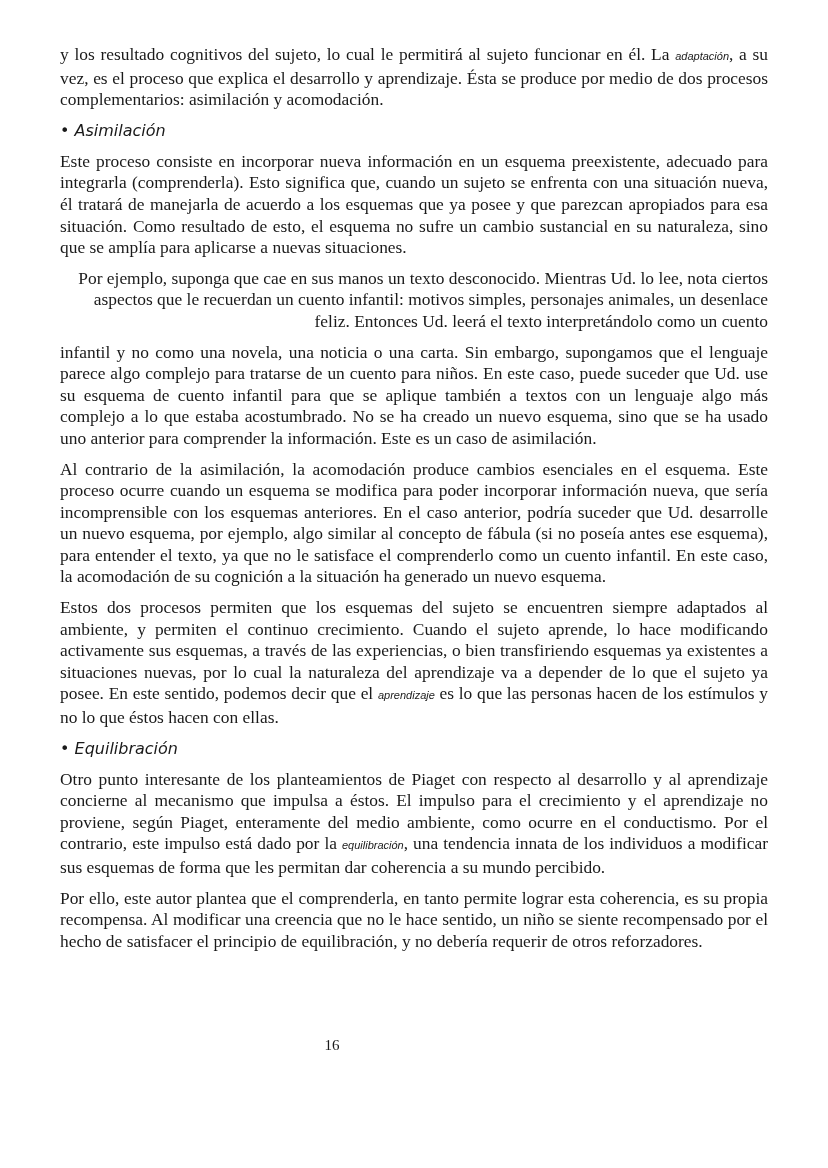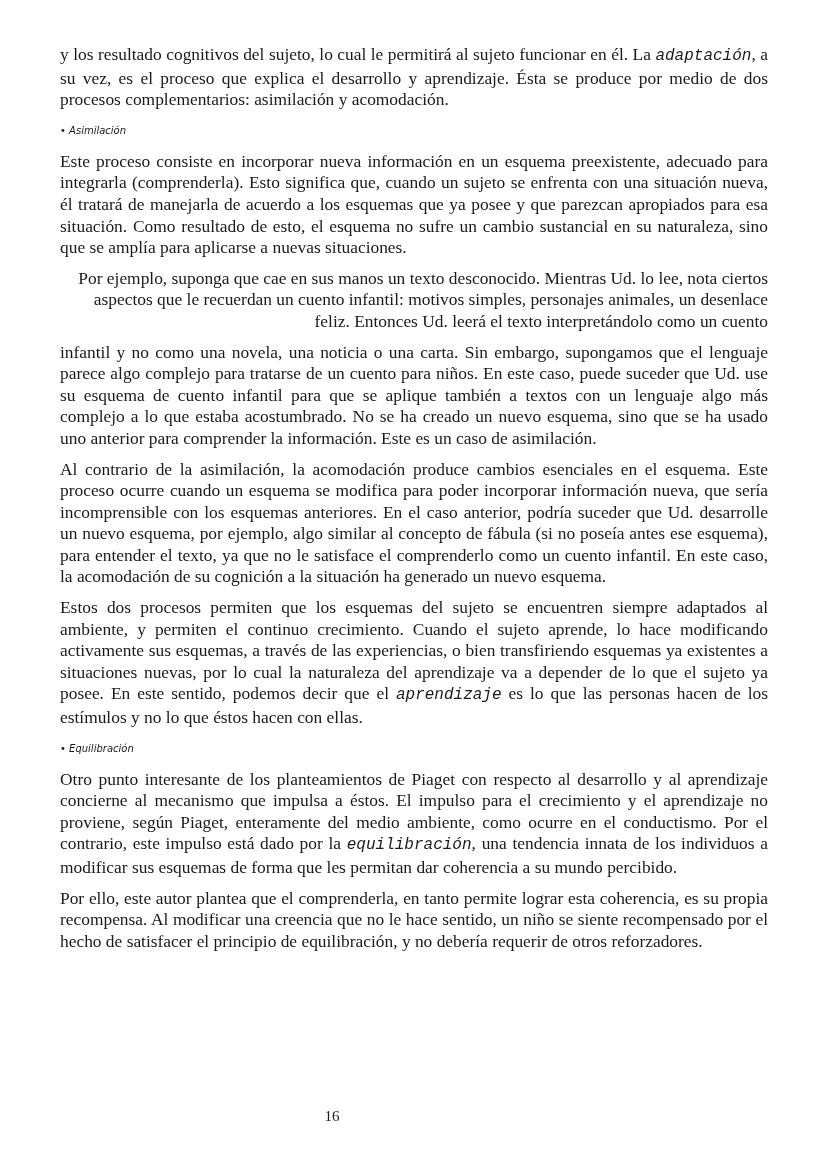--- a/index.html
+++ b/index.html
@@ -4,26 +4,26 @@
 <style>
   html, body { margin: 0; padding: 0; background: #ffffff; }
   body { width: 828px; height: 1168px; position: relative; overflow: hidden; }
   .page {
     position: absolute; left: 60px; top: 44px; width: 708px;
     font-family: "Liberation Serif", serif; font-size: 17.4px; line-height: 21.6px;
     color: #1a1a1a;
   }
   .para { margin: 0 0 9px 0; text-align: justify; }
   .heading {
-    font-family: "DejaVu Sans", sans-serif; font-style: italic; font-size: 10px;
+    font-family: "DejaVu Sans", sans-serif; font-style: italic; font-size: 16px;
     line-height: 21px; margin: 2px 0 10px 0; color: #1a1a1a;
   }
-  .em { font-family: Liberation Mono, monospace; font-style: italic; font-size: 16px; }
+  .em { font-family: Liberation Sans, sans-serif; font-style: italic; font-size: 11px; }
   .pagenum {
-    position: absolute; left: 0; width: 664px; top: 1108px; text-align: center;
+    position: absolute; left: 0; width: 664px; top: 1037px; text-align: center;
     font-family: "Liberation Serif", serif; font-size: 15px; color: #1a1a1a;
   }
 </style>
 </head>
 <body>
 
 <div class="page">
   <p class="para"><span>y los resultado cognitivos del sujeto, lo cual le permitirá al sujeto funcionar en él. La </span><span class="em">adaptación</span><span>, a su vez, es el proceso que explica el desarrollo y aprendizaje. Ésta se produce por medio de dos procesos complementarios: asimilación y acomodación.</span></p>
 
   <div class="heading">• Asimilación</div>

